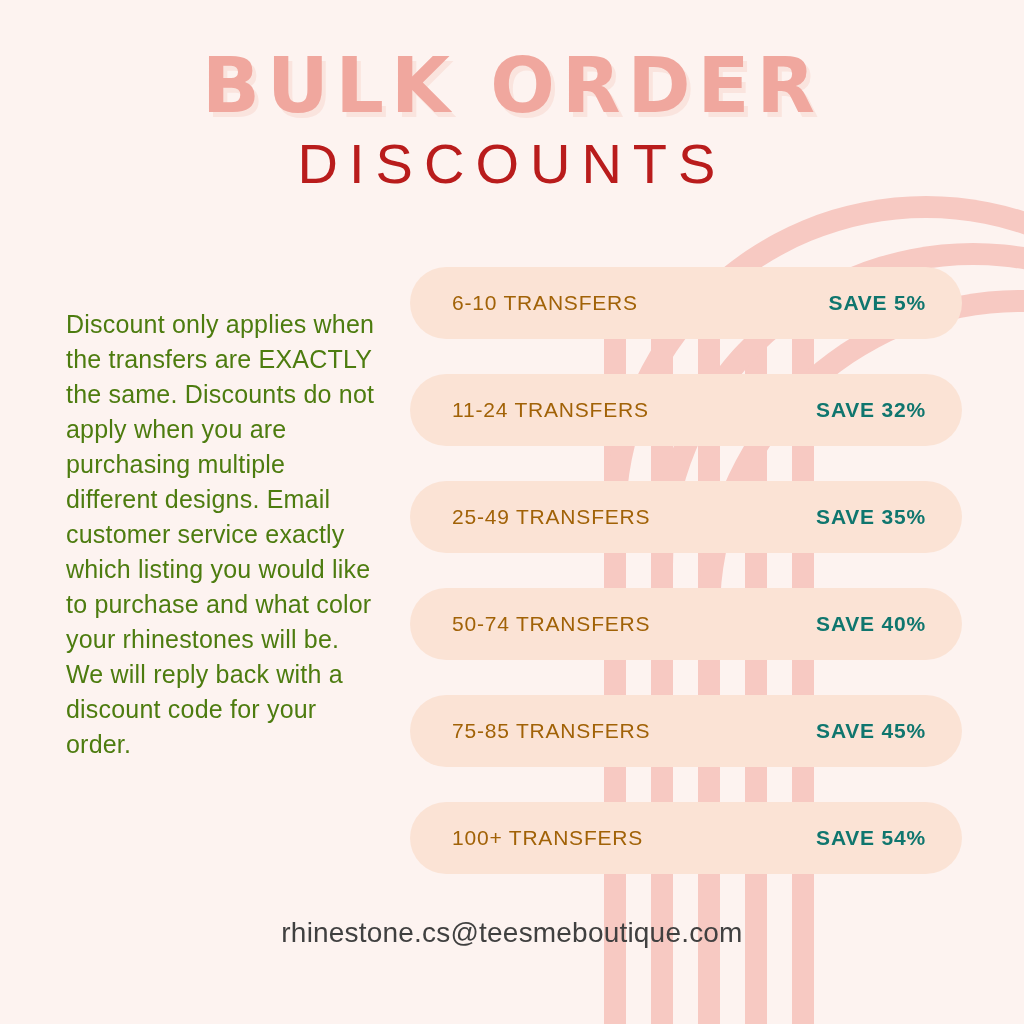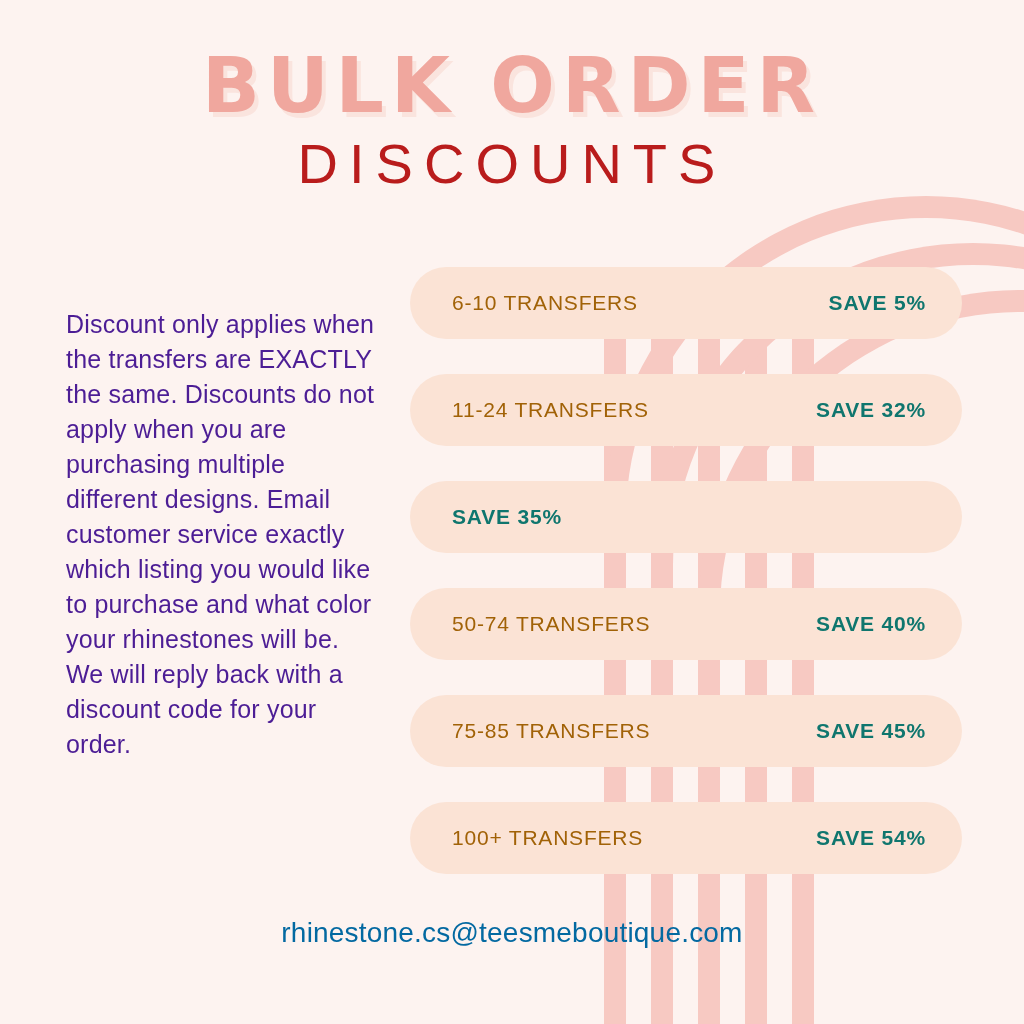--- a/index.html
+++ b/index.html
@@ -73,21 +73,21 @@
 
   
   .note {
     position: absolute;
     left: 66px;
     top: 282px;
     width: 310px;
     font-family: "Liberation Sans", sans-serif;
     font-size: 25px;
     line-height: 35px;
-    color: #4c1d95;
+    color: #4d7c0f;
     letter-spacing: 0.2px;
     z-index: 4;
   }
 
   
   .tiers {
     position: absolute;
     left: 410px;
     top: 267px;
     width: 552px;
@@ -120,21 +120,21 @@
 
   
   .email {
     position: absolute;
     left: 0;
     top: 917px;
     width: 1024px;
     text-align: center;
     font-family: "Liberation Sans", sans-serif;
     font-size: 28px;
-    color: #0369a1;
+    color: #404040;
     letter-spacing: 0.2px;
     z-index: 4;
   }
 </style>
 </head>
 <body>
 
 <div id="poster">
 
   <div class="stripes-layer">
@@ -159,20 +159,21 @@
   <div class="tiers">
     <div class="tier">
       <span class="tier-label">6-10 TRANSFERS</span>
       <span class="tier-save">SAVE 5%</span>
     </div>
     <div class="tier">
       <span class="tier-label">11-24 TRANSFERS</span>
       <span class="tier-save">SAVE 32%</span>
     </div>
     <div class="tier">
+      <span class="tier-label">25-49 TRANSFERS</span>
       <span class="tier-save">SAVE 35%</span>
     </div>
     <div class="tier">
       <span class="tier-label">50-74 TRANSFERS</span>
       <span class="tier-save">SAVE 40%</span>
     </div>
     <div class="tier">
       <span class="tier-label">75-85 TRANSFERS</span>
       <span class="tier-save">SAVE 45%</span>
     </div>

